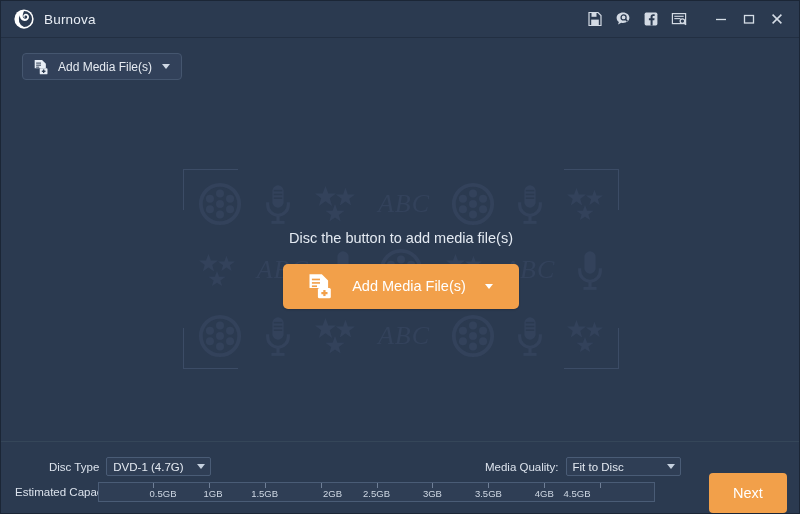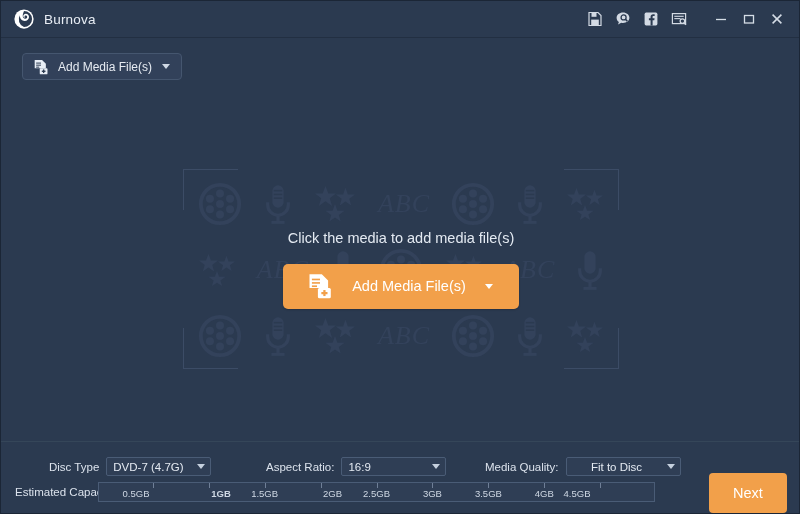--- a/index.html
+++ b/index.html
@@ -243,21 +243,21 @@
   }
   .select .caret {
     border-left-width: 4px;
     border-right-width: 4px;
     border-top-width: 5px;
     border-top-color: #c5d0de;
     margin-left: 6px;
   }
   #sel-disc { width: 105px; }
   #sel-aspect { width: 105px; }
-  #sel-quality { width: 115px; text-align: center; }
+  #sel-quality { width: 115px; }
 
   .capacity-label {
     position: absolute;
     left: 14px; top: 485px;
     color: #dbe2ec;
     font-size: 11.5px;
   }
   .ruler {
     position: absolute;
     left: 97px; top: 481px;
@@ -514,21 +514,21 @@
           </svg>
         </div>
       </div>
 
       <div class="corner tl"></div>
       <div class="corner tr"></div>
       <div class="corner bl"></div>
       <div class="corner br"></div>
 
       <div class="dz-center">
-        <div class="dz-text">Click the media to add media file(s)</div>
+        <div class="dz-text">Disc the button to add media file(s)</div>
         <div class="add-big-btn">
           <svg width="30" height="30" viewBox="0 0 20 20">
             <path d="M3 2.2h8.2L15.4 6.3v5.1H3z" fill="#ffffff"></path>
             <rect x="4.6" y="5.1" width="5.4" height="1.1" fill="#f2a04a"></rect>
             <rect x="4.6" y="7.4" width="5.4" height="1.1" fill="#f2a04a"></rect>
             <rect x="4.6" y="9.6" width="3.4" height="1.1" fill="#f2a04a"></rect>
             <rect x="8.6" y="11.3" width="8.6" height="6.8" rx="1" fill="#ffffff"></rect>
             <rect x="12.2" y="12.7" width="1.5" height="4" fill="#f2a04a"></rect>
             <rect x="10.9" y="14" width="4.1" height="1.5" fill="#f2a04a"></rect>
           </svg>
@@ -538,49 +538,42 @@
       </div>
     </div>
   </div>
 
   <div class="bottombar">
     <div class="row-settings">
 
       <div class="field" style="left:48px;">
         <span class="field-label">Disc Type</span>
         <div class="select" id="sel-disc">
-          <span class="val">DVD-7 (4.7G)</span>
+          <span class="val">DVD-1 (4.7G)</span>
           <span class="caret"></span>
         </div>
       </div>
 
-      <div class="field" style="left:265px;">
-        <span class="field-label">Aspect Ratio:</span>
-        <div class="select" id="sel-aspect">
-          <span class="val">16:9</span>
-          <span class="caret"></span>
-        </div>
-      </div>
 
       <div class="field" style="left:484px;">
         <span class="field-label">Media Quality:</span>
         <div class="select" id="sel-quality">
           <span class="val">Fit to Disc</span>
           <span class="caret"></span>
         </div>
       </div>
     </div>
   </div>
 
   <div class="capacity-label">Estimated Capacity:</div>
   <div class="ruler" id="capacity-ruler">
       <div class="tick" style="left: 53.7097px;"></div>
-      <div class="tick-label" style="left: 37px;">0.5GB</div>
+      <div class="tick-label" style="left: 64px;">0.5GB</div>
       <div class="tick" style="left: 109.657px;"></div>
-      <div class="tick-label" style="left: 122px; font-weight: bold;">1GB</div>
+      <div class="tick-label" style="left: 114px;">1GB</div>
       <div class="tick" style="left: 165.605px;"></div>
       <div class="tick-label" style="left: 165.605px;">1.5GB</div>
       <div class="tick" style="left: 221.552px;"></div>
       <div class="tick-label" style="left: 221.552px; margin-left: 12px;">2GB</div>
       <div class="tick" style="left: 277.5px;"></div>
       <div class="tick-label" style="left: 277.5px;">2.5GB</div>
       <div class="tick" style="left: 333.448px;"></div>
       <div class="tick-label" style="left: 333.448px;">3GB</div>
       <div class="tick" style="left: 389.395px;"></div>
       <div class="tick-label" style="left: 389.395px;">3.5GB</div>

